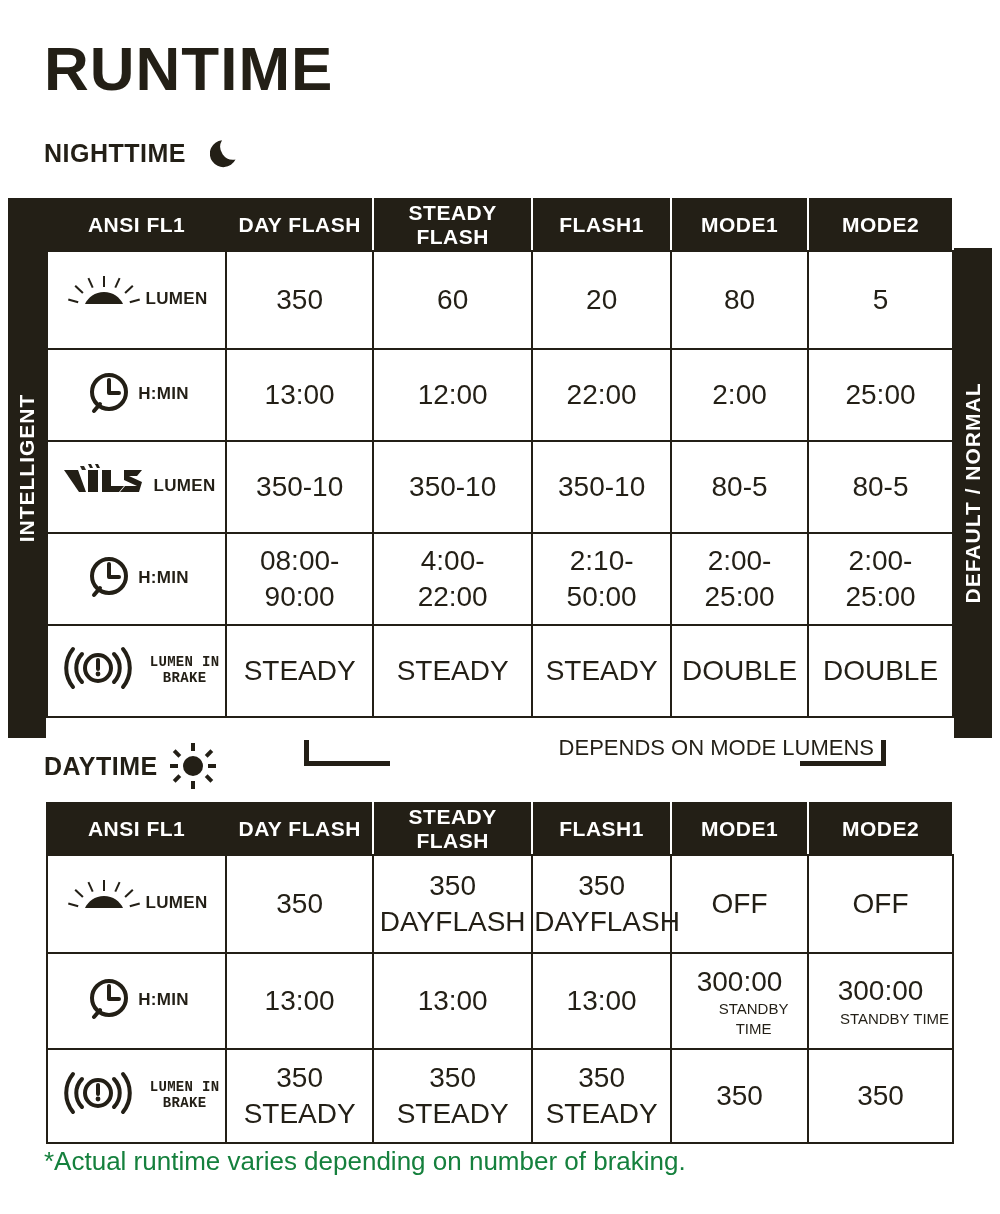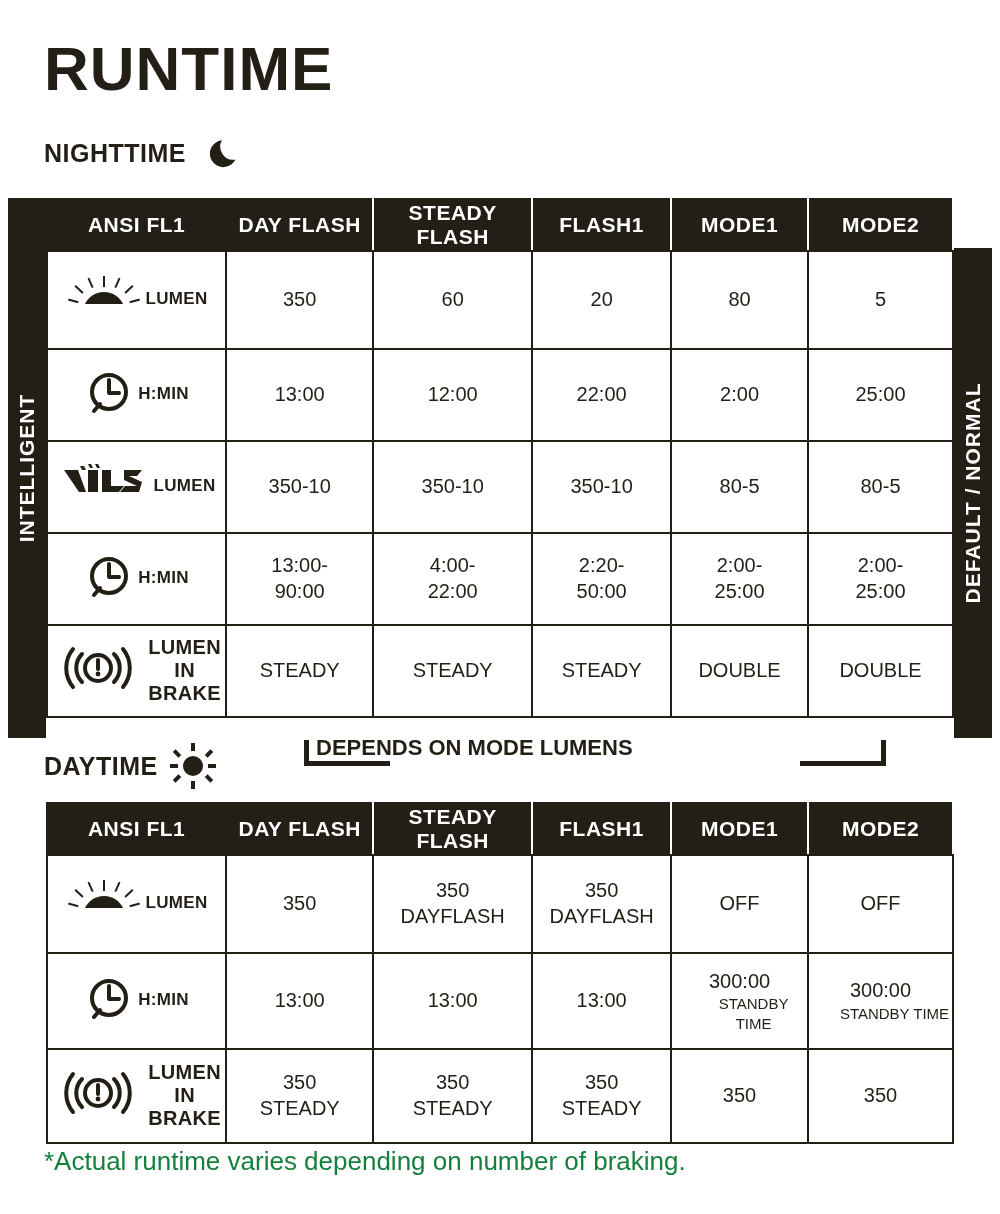--- a/index.html
+++ b/index.html
@@ -111,21 +111,21 @@
     font-size: 21px;
     letter-spacing: 0.5px;
     height: 44px;
     border-color: #231f16;
   }
   table.rt thead th.hdr-sep {
     border-left: 2px solid #ffffff;
     border-right: 2px solid #ffffff;
   }
   .val {
-    font-size: 20px;
+    font-size: 28px;
     line-height: 1.28;
     white-space: pre-line;
   }
   .val.small {
     font-size: 15px;
     line-height: 1.3;
     padding-left: 28px;
   }
   .iconcell {
     padding: 6px 4px 8px;
@@ -135,34 +135,33 @@
     flex-direction: row;
     align-items: center;
     justify-content: center;
     gap: 4px;
   }
   .icon-cap {
     font-size: 17px;
     font-weight: bold;
     letter-spacing: 0.3px;
   }
-  .icon-cap.wide { font-size: 20px; }
+  .icon-cap.wide { font-size: 14px; font-family: Liberation Mono, monospace; }
 
   
   #table-nighttime { left: 46px; top: 198px; width: 908px; }
   #table-daytime   { left: 46px; top: 802px; width: 908px; }
 
   
   .bracket-note {
     position: absolute;
     left: 300px; top: 728px;
     width: 590px; height: 40px;
-    display: flex; align-items: center; justify-content: flex-start;
+    display: flex; align-items: center; justify-content: flex-end;
     z-index: 3;
-    font-weight: bold;
   }
   .bracket-note .txt {
     font-size: 22px;
     color: #231f16;
     background: #fff;
     padding: 0 16px;
     white-space: nowrap;
   }
   .br-left, .br-right {
     position: absolute;
@@ -313,25 +312,25 @@
             <span>
               <svg width="50" height="50" viewBox="0 0 50 50">
                 <circle cx="25" cy="25" r="17" fill="none" stroke="#231f16" stroke-width="4"></circle>
                 <path d="M25 13v13h10" fill="none" stroke="#231f16" stroke-width="4" stroke-linecap="round" stroke-linejoin="round"></path>
                 <path d="M10 44l6-7" stroke="#231f16" stroke-width="4" stroke-linecap="round"></path>
               </svg>
             </span>
             <span class="icon-cap">H:MIN</span>
           </div>
         </td>
-        <td class="val">13:00-
+        <td class="val">08:00-
 90:00</td>
         <td class="val">4:00-
 22:00</td>
-        <td class="val">2:20-
+        <td class="val">2:10-
 50:00</td>
         <td class="val">2:00-
 25:00</td>
         <td class="val">2:00-
 25:00</td>
       </tr>
 
       <tr style="height:92px">
         <td class="iconcell">
           <div class="icon-wrap">

